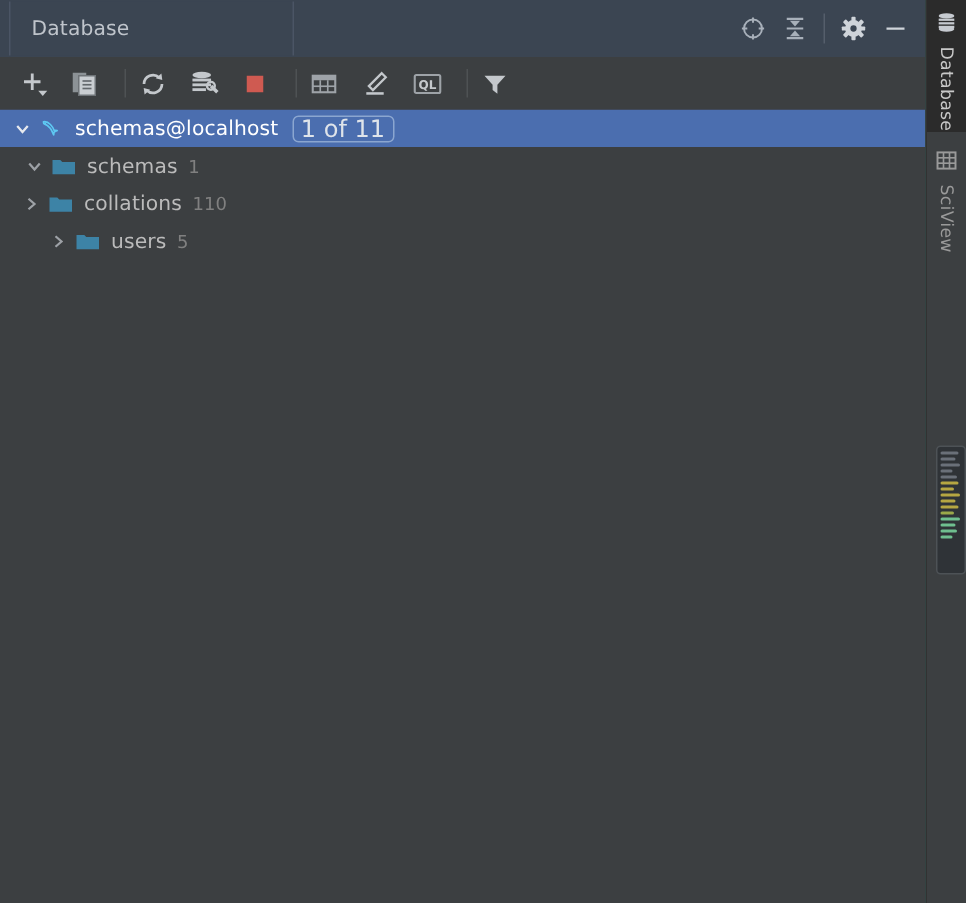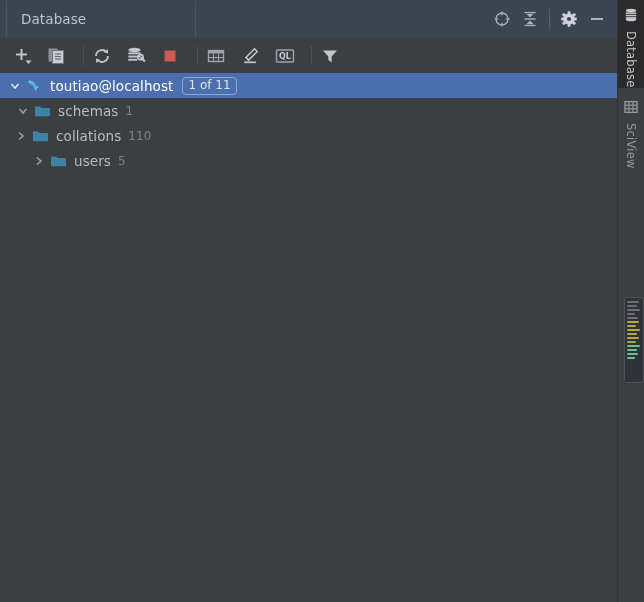--- a/index.html
+++ b/index.html
@@ -152,21 +152,21 @@
   }
   .tree-row.selected .tree-label { color: #ffffff; }
   .tree-count {
     color: #808080;
     font-size: 12px;
     margin-left: 7px;
   }
   .tree-badge {
     margin-left: 9px;
     color: #dfe4ea;
-    font-size: 12px;
+    font-size: 16px;
     border: 1px solid #8ba6d0;
     border-radius: 4px;
     padding: 0px 5px 1px 5px;
     line-height: 15px;
     display: inline-block;
   }
 
   
   .right-stripe {
     position: absolute;
@@ -405,21 +405,21 @@
           <svg width="12" height="12" viewBox="0 0 12 12">
               <polyline points="2.5,4 6,8 9.5,4" fill="none" stroke="#e6e9ee" stroke-width="1.5"></polyline>
             </svg>
         </span>
         <span class="tree-icon">
           <svg width="17" height="15" viewBox="0 0 17 15">
             <path d="M3 3.2c1.6-.4 3.3.5 4.6 1.8 1.2 1.2 2 2.6 2.5 4 .6-.2 1.3-.2 2 .1-.8.1-1.5.5-2 1.1-.2.5-.3 1.1-.3 1.7-.8-1.5-1.3-3.1-2.3-4.4C6.4 6.1 5 5 3.5 4.6l-.3-.2z" fill="none" stroke="#5ec8f2" stroke-width="1.15" stroke-linejoin="round"></path>
             <circle cx="4.1" cy="4.2" r=".75" fill="#5ec8f2"></circle>
           </svg>
         </span>
-        <span class="tree-label">toutiao@localhost</span>
+        <span class="tree-label">schemas@localhost</span>
         <span class="tree-badge">1 of 11</span>
       </div>
 
       <div class="tree-row" style="padding-left:14px;">
         <span class="tree-arrow">
           <svg width="12" height="12" viewBox="0 0 12 12">
               <polyline points="2.5,4 6,8 9.5,4" fill="none" stroke="#9da1a6" stroke-width="1.5"></polyline>
             </svg>
         </span>
         <span class="tree-icon">

